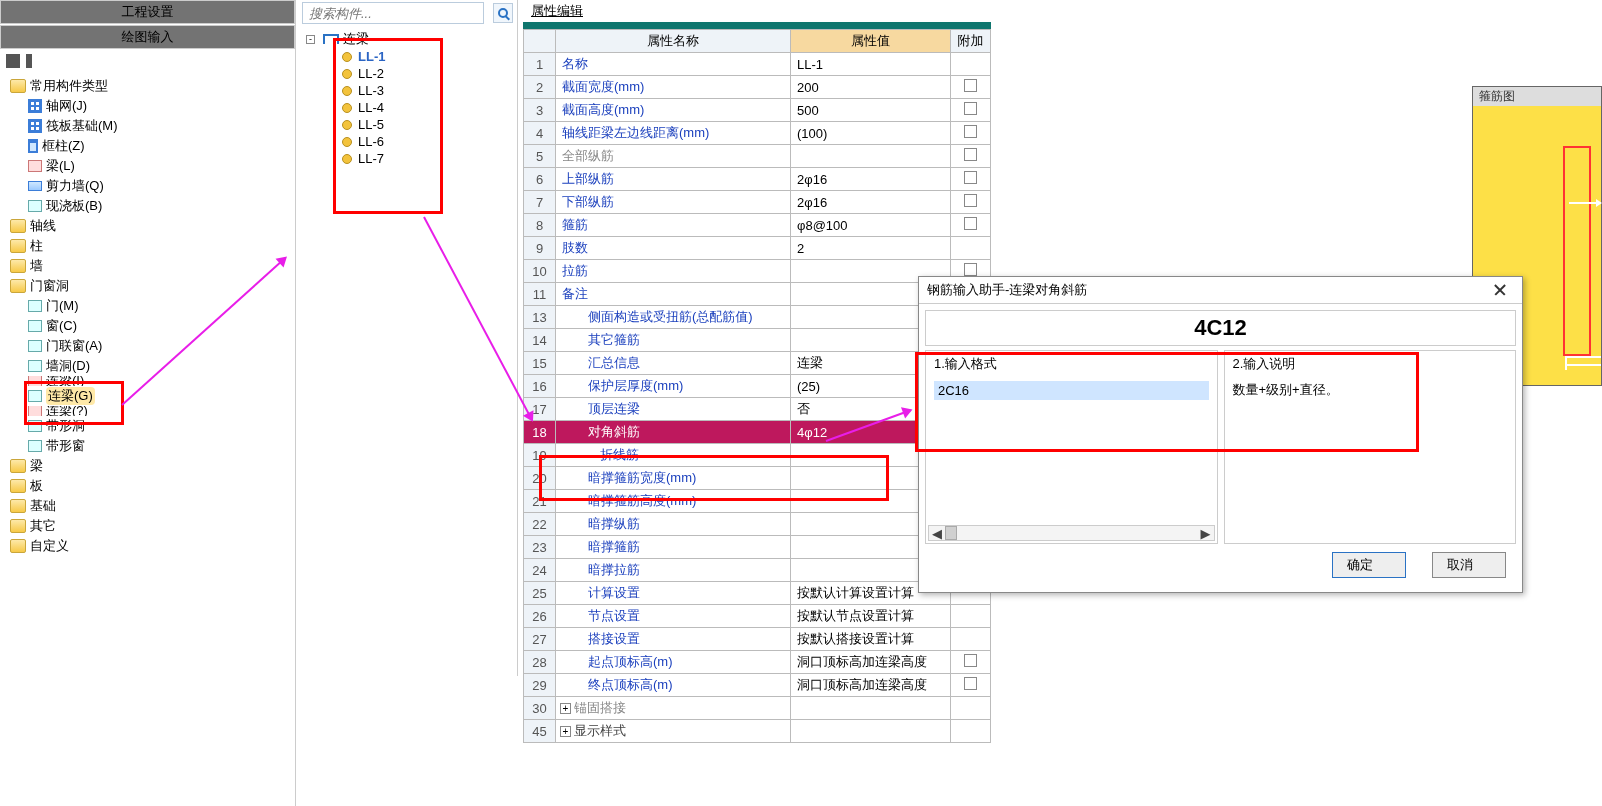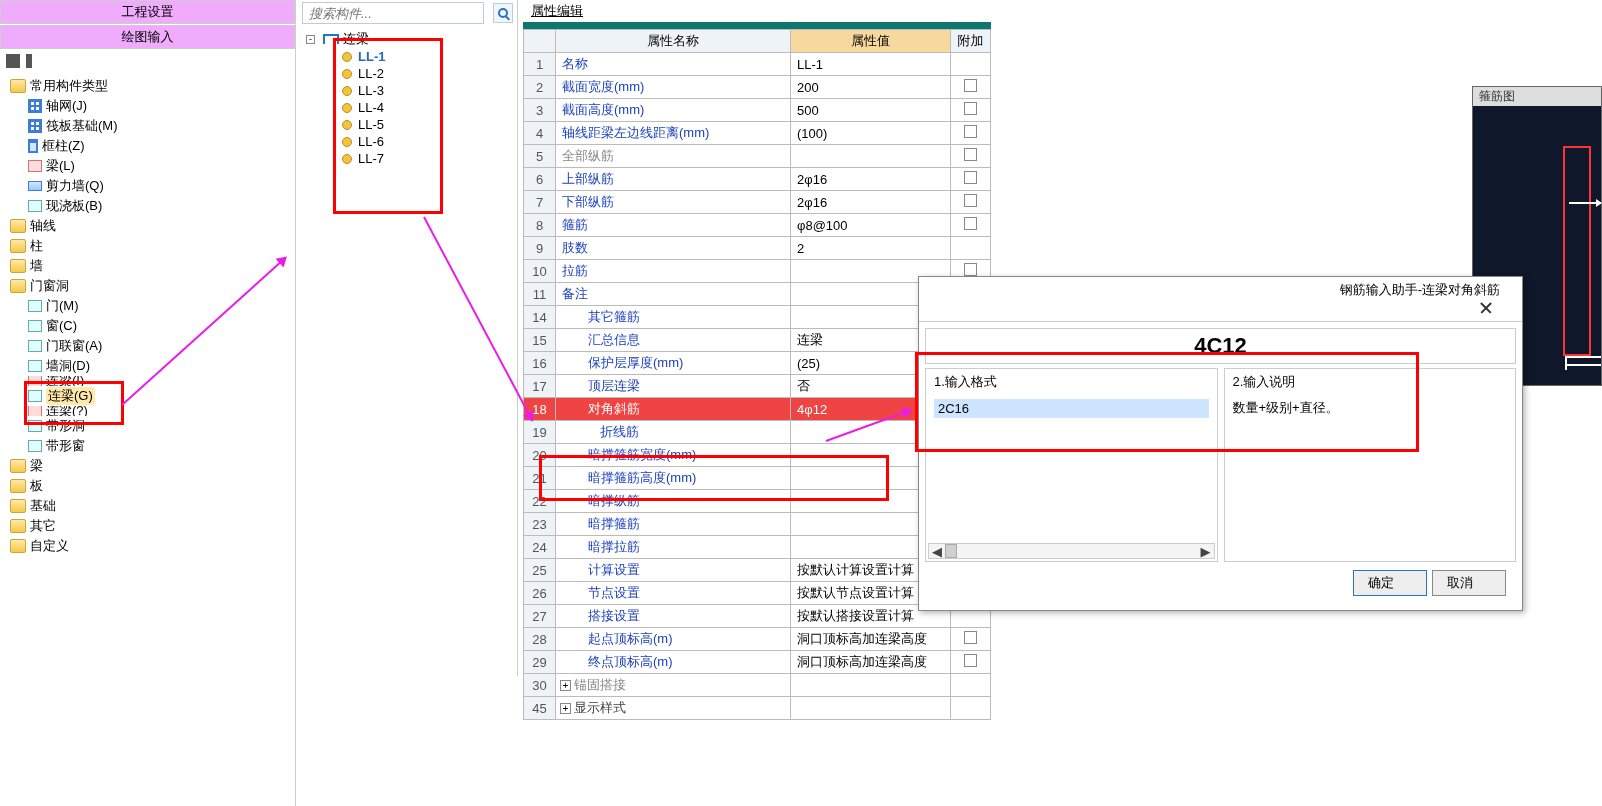--- a/index.html
+++ b/index.html
@@ -1,20 +1,20 @@
 <!DOCTYPE html>
 <html><head>
 <meta charset="utf-8">
 <style>
 * { box-sizing: border-box; margin: 0; padding: 0; font-family: "Microsoft YaHei", SimSun, Arial, sans-serif; font-size: 13px; }
 body { background: #fff; width: 1602px; height: 806px; position: relative; overflow: hidden; }
 
 
 .left-panel { position: absolute; left: 0; top: 0; width: 296px; height: 806px; border-right: 1px solid #ccc; }
-.panel-header { border: 1px solid #ccc; text-align: center; padding: 2px 6px; background: #f0abfc; margin-bottom: 1px; }
+.panel-header { border: 1px solid #ccc; text-align: center; padding: 2px 6px; background: #737373; margin-bottom: 1px; }
 .icon-strip { padding: 4px 6px; display: flex; gap: 6px; }
 .ico { width: 14px; height: 14px; display: inline-block; }
 
 .tree { padding: 4px 2px 0 10px; }
 .tree-node { display: flex; align-items: center; gap: 4px; padding: 1px 0; cursor: default; white-space: nowrap; }
 .indent1 { padding-left: 18px; }
 .folder-ico { width: 16px; height: 14px; background: linear-gradient(#fde9a9,#f7c948); border: 1px solid #caa63a; border-radius: 2px; }
 .grid-ico { width: 14px; height: 14px; border: 1px solid #3b7dd8; background: repeating-linear-gradient(90deg,#3b7dd8 0 2px, transparent 2px 5px), repeating-linear-gradient(0deg,#3b7dd8 0 2px, transparent 2px 5px); }
 .col-ico { width: 10px; height: 14px; border: 2px solid #3b7dd8; border-top-width:4px; background:#cfe8ff; }
 .wall-ico { width:14px; height:10px; border:1px solid #3b7dd8; background:linear-gradient(#cfe8ff,#9ccaff); }
@@ -50,51 +50,51 @@
 .prop-table { width:100%; border-collapse:collapse; }
 .prop-table th, .prop-table td { border:1px solid #bbb; padding:2px 6px; height:22px; vertical-align:middle; }
 .prop-table th { background:#eef3f8; font-weight:normal; }
 .prop-table th.val { background:#f7d9a0; }
 .prop-table .row-num { width:32px; text-align:center; background:#eef3f8; color:#555; }
 .prop-table .name { color:#1a3fbd; }
 .prop-table .name.gray { color:#888; }
 .prop-table .val-col { width:160px; }
 .prop-table .add-col { width:40px; text-align:center; }
 .chk { display:inline-block; width:13px; height:13px; border:1px solid #888; }
-.prop-table tr.selected td { background:#ef4444; color:#fff; }
+.prop-table tr.selected td { background:#be185d; color:#fff; }
 .prop-table tr.selected .name { color:#fff; }
 .link-name { color:#1a3fbd; cursor:pointer; }
 .exp-box { display:inline-block; width:11px; height:11px; border:1px solid #888; text-align:center; line-height:9px; font-size:10px; margin-right:3px; background:#fff; }
 
 
 .dialog { position:absolute; left:918px; top:276px; width:605px; background:#fff; border:1px solid #888; box-shadow:2px 2px 6px rgba(0,0,0,.3); }
-.dialog-titlebar { display:flex; align-items:flex-end; padding:4px 22px; border-bottom:1px solid #ccc;flex-direction:column; }
+.dialog-titlebar { display:flex; align-items:flex-end; padding:4px 8px; border-bottom:1px solid #ccc; }
 .dialog-title { flex:1; }
 .dialog-close { width:28px; height:18px; display:flex; align-items:center; justify-content:center; cursor:pointer; }
 .dialog-close:before,.dialog-close:after { content:""; position:absolute; width:14px; height:1.5px; background:#333; }
 .dialog-close:before { transform:rotate(45deg); }
 .dialog-close:after { transform:rotate(-45deg); }
 .dialog-close { position:relative; }
 .dialog-body { padding:6px; }
 .big-label { border:1px solid #ccc; text-align:center; font-size:22px; font-weight:bold; padding:4px; margin-bottom:4px; }
 .two-col { display:flex; gap:6px; }
 .col-box { flex:1; border:1px solid #ccc; }
 .col-head { padding:4px 8px; }
 .col-content { height:166px; padding:4px 8px; position:relative; }
 .list-item-sel { background:#cfe5ff; padding:2px 4px; }
 .scrollbar-h { position:absolute; left:2px; right:2px; bottom:2px; height:16px; display:flex; align-items:center; border:1px solid #ccc; background:#f4f4f4; }
 .sb-btn { width:16px; height:14px; display:flex; align-items:center; justify-content:center; color:#444; }
 .sb-track { flex:1; height:100%; position:relative; }
 .sb-thumb { position:absolute; left:0; top:0; width:12px; height:100%; background:#d0d0d0; border:1px solid #aaa; }
-.dialog-footer { display:flex; justify-content:flex-end; gap:5px; padding:8px 10px; }
+.dialog-footer { display:flex; justify-content:flex-end; gap:26px; padding:8px 10px; }
 .btn { min-width:74px; padding:3px 14px; border:1px solid #888; background:#eee; cursor:pointer; }
 .btn.primary { border:1.5px solid #2a72c4; }
 
 
-.preview { position:absolute; right:0; top:86px; width:130px; height:300px; background:#0f172a; border:1px solid #666; }
+.preview { position:absolute; right:0; top:86px; width:130px; height:300px; background:#fde047; border:1px solid #666; }
 .preview-title { background:#ddd; color:#333; padding:1px 6px; font-size:12px; }
 .preview-body { position:relative; width:100%; height:278px; }
 .steel-v { position:absolute; left:90px; top:40px; width:28px; height:210px; border:2px solid #f33; }
 .arrow-line { position:absolute; top:96px; right:0; width:32px; height:2px; background:#fff; }
 .arrow-line:after { content:""; position:absolute; right:-1px; top:-3px; border-left:6px solid #fff; border-top:4px solid transparent; border-bottom:4px solid transparent; }
 .h-line { position:absolute; right:0; top:250px; width:34px; height:10px; border-top:2px solid #fff; border-bottom:2px solid #fff; }
 .h-line:before { content:""; position:absolute; left:-2px; top:-2px; height:14px; width:2px; background:#fff; }
 
 
 .arrow-m { position:absolute; height:2px; background:#e81ee8; transform-origin:left center; }
@@ -329,20 +329,26 @@
     </tr>
         <tr class="">
       <td class="row-num">10</td>
       <td><span class="name link-name">拉筋</span></td>
       <td class="val-col"></td>
       <td class="add-col"><span class="chk"></span></td>
     </tr>
         <tr class="">
       <td class="row-num">11</td>
       <td><span class="name link-name">备注</span></td>
+      <td class="val-col"></td>
+      <td class="add-col"><span class="chk"></span></td>
+    </tr>
+        <tr class="">
+      <td class="row-num">13</td>
+      <td style="padding-left:32px"><span class="name link-name">侧面构造或受扭筋(总配筋值)</span></td>
       <td class="val-col"></td>
       <td class="add-col"><span class="chk"></span></td>
     </tr>
         <tr class="">
       <td class="row-num">14</td>
       <td style="padding-left:32px"><span class="name link-name">其它箍筋</span></td>
       <td class="val-col"></td>
       <td class="add-col"></td>
     </tr>
         <tr class="">

